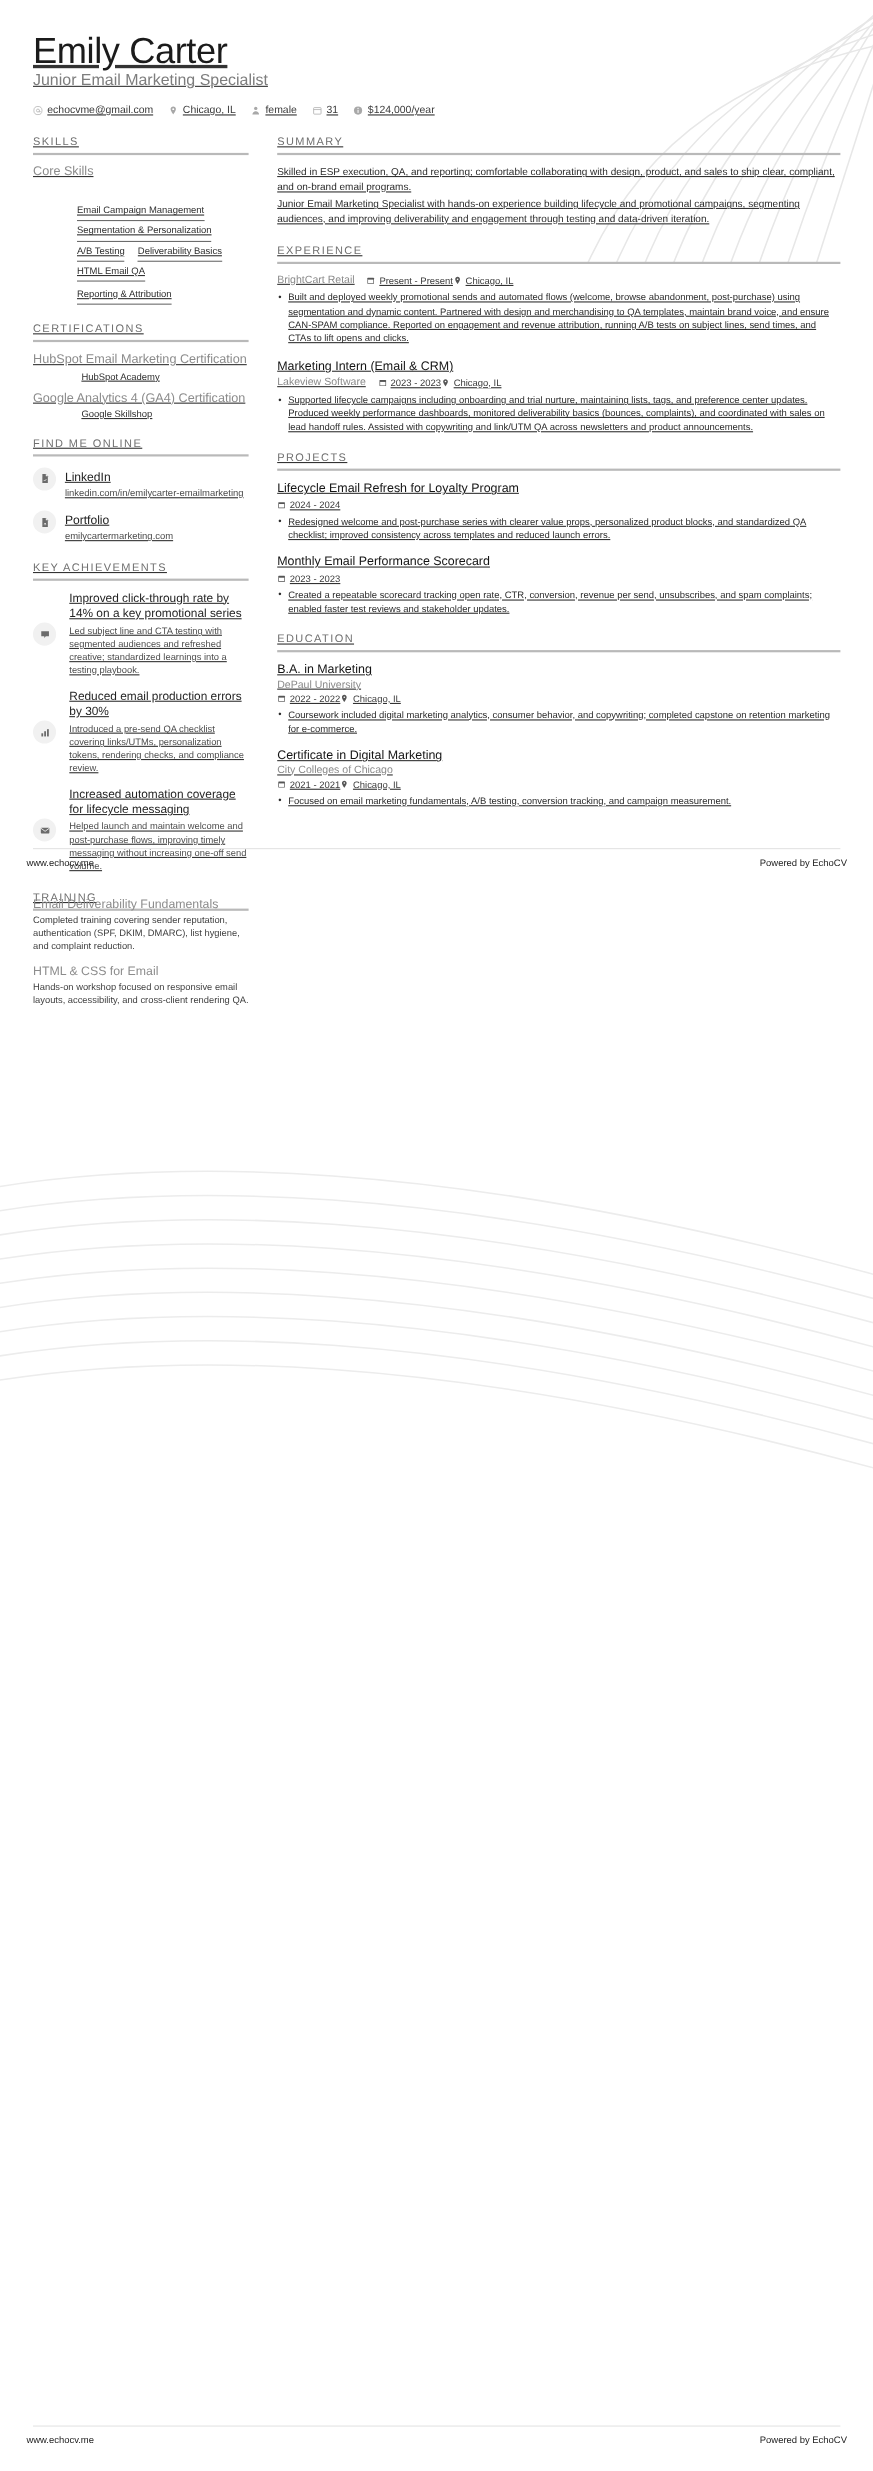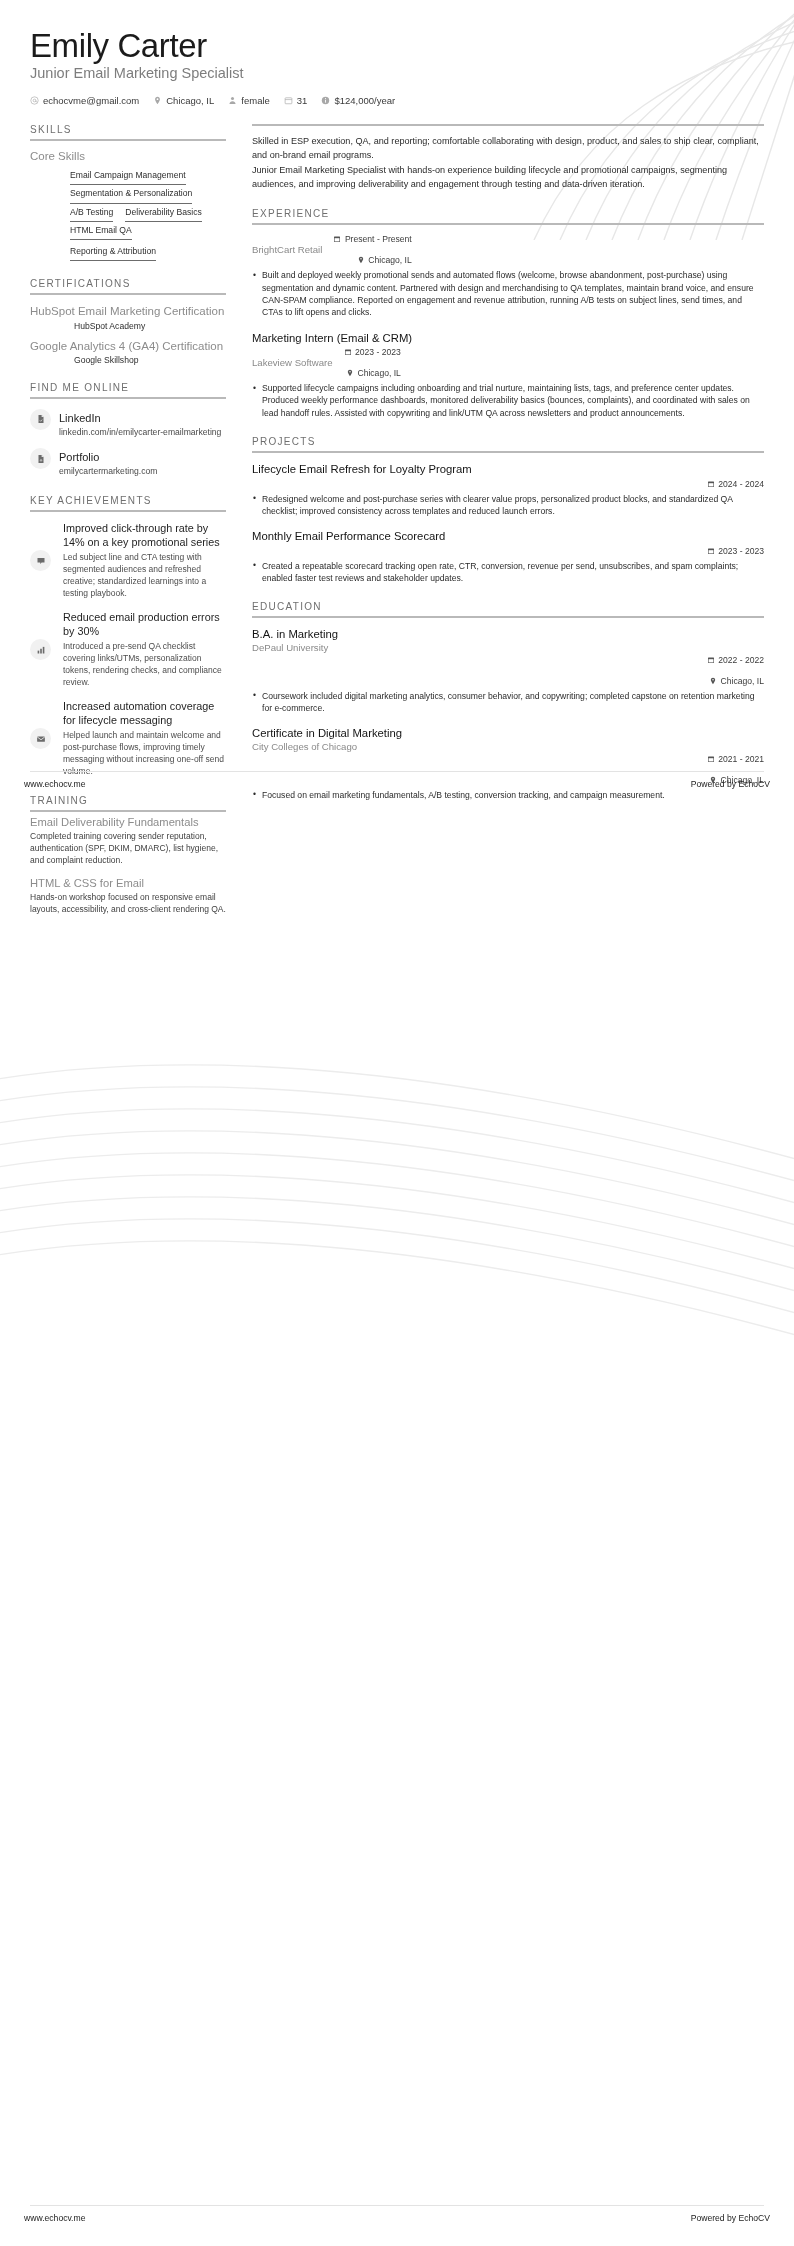--- a/index.html
+++ b/index.html
@@ -8,20 +8,21 @@
     background: #ffffff;
     font-family: "Liberation Sans", sans-serif;
     color: #333;
   }
   .page {
     position: relative;
     width: 794px;
     min-height: 2246px;
     background: #fff;
     overflow: hidden;
+    text-decoration: underline;
   }
   .deco {
     position: absolute;
     pointer-events: none;
     z-index: 0;
   }
   .deco.top-right { top: -60px; right: -40px; }
   .deco.mid-left  { top: 1045px; left: -120px; }
   .sheet {
     position: relative;
@@ -76,21 +77,21 @@
   .sect-rule {
     height: 2px;
     background: #b9b9b9;
     margin-bottom: 9px;
   }
 
   
   .skills-group-title {
     font-size: 11.5px;
     color: #8c8c8c;
-    margin-bottom: 5px;
+    margin-bottom: 21px;
   }
   .chips { display: flex; flex-wrap: wrap; gap: 3px 12px; margin-left: 40px; }
   .chip {
     font-size: 8.6px;
     color: #2e2e2e;
     border-bottom: 1px solid #6c6c6c;
     padding: 3px 0 3px 0;
     line-height: 1.3;
   }
 
@@ -154,22 +155,22 @@
   .entry { margin-bottom: 12px; }
   .entry-title {
     font-size: 11.3px; color: #141414; line-height: 1.25; font-weight: 400;
   }
   .entry-org {
     display: flex; align-items: center; gap: 11px; flex-wrap: wrap;
     margin-top: 2px;
   }
   .org-name { font-size: 9.6px; color: #8a8a8a; }
   .meta {
-    display: flex; align-items: flex-end; gap: 11px; flex-wrap: wrap;
-    margin-top: 2px; font-size: 8.6px; color: #3b3b3b; flex-direction: column;
+    display: flex; align-items: flex-start; flex-wrap: wrap;
+    margin-top: 2px; font-size: 8.6px; color: #3b3b3b;
   }
   .meta .mi { display: flex; align-items: center; gap: 3.5px; }
   .meta .ic { color: #555; display: inline-flex; }
   ul.bullets { list-style: none; margin-top: 4px; }
   ul.bullets li {
     position: relative;
     padding-left: 10px;
     font-size: 8.6px;
     color: #2b2b2b;
     line-height: 1.45;
@@ -415,20 +416,21 @@
         <div class="sect">
           <div class="sect-title">TRAINING</div>
           <div class="sect-rule"></div>
         </div>
 
       </div>
 
       <div class="right">
 
         <div class="sect">
+          <div class="sect-title">SUMMARY</div>
           <div class="sect-rule"></div>
           <div class="summary">
             <p>Skilled in ESP execution, QA, and reporting; comfortable collaborating with design, product, and sales to ship clear, compliant, and on-brand email programs.</p>
             <p>Junior Email Marketing Specialist with hands-on experience building lifecycle and promotional campaigns, segmenting audiences, and improving deliverability and engagement through testing and data-driven iteration.</p>
           </div>
         </div>
 
         <div class="sect">
           <div class="sect-title">EXPERIENCE</div>
           <div class="sect-rule"></div>

